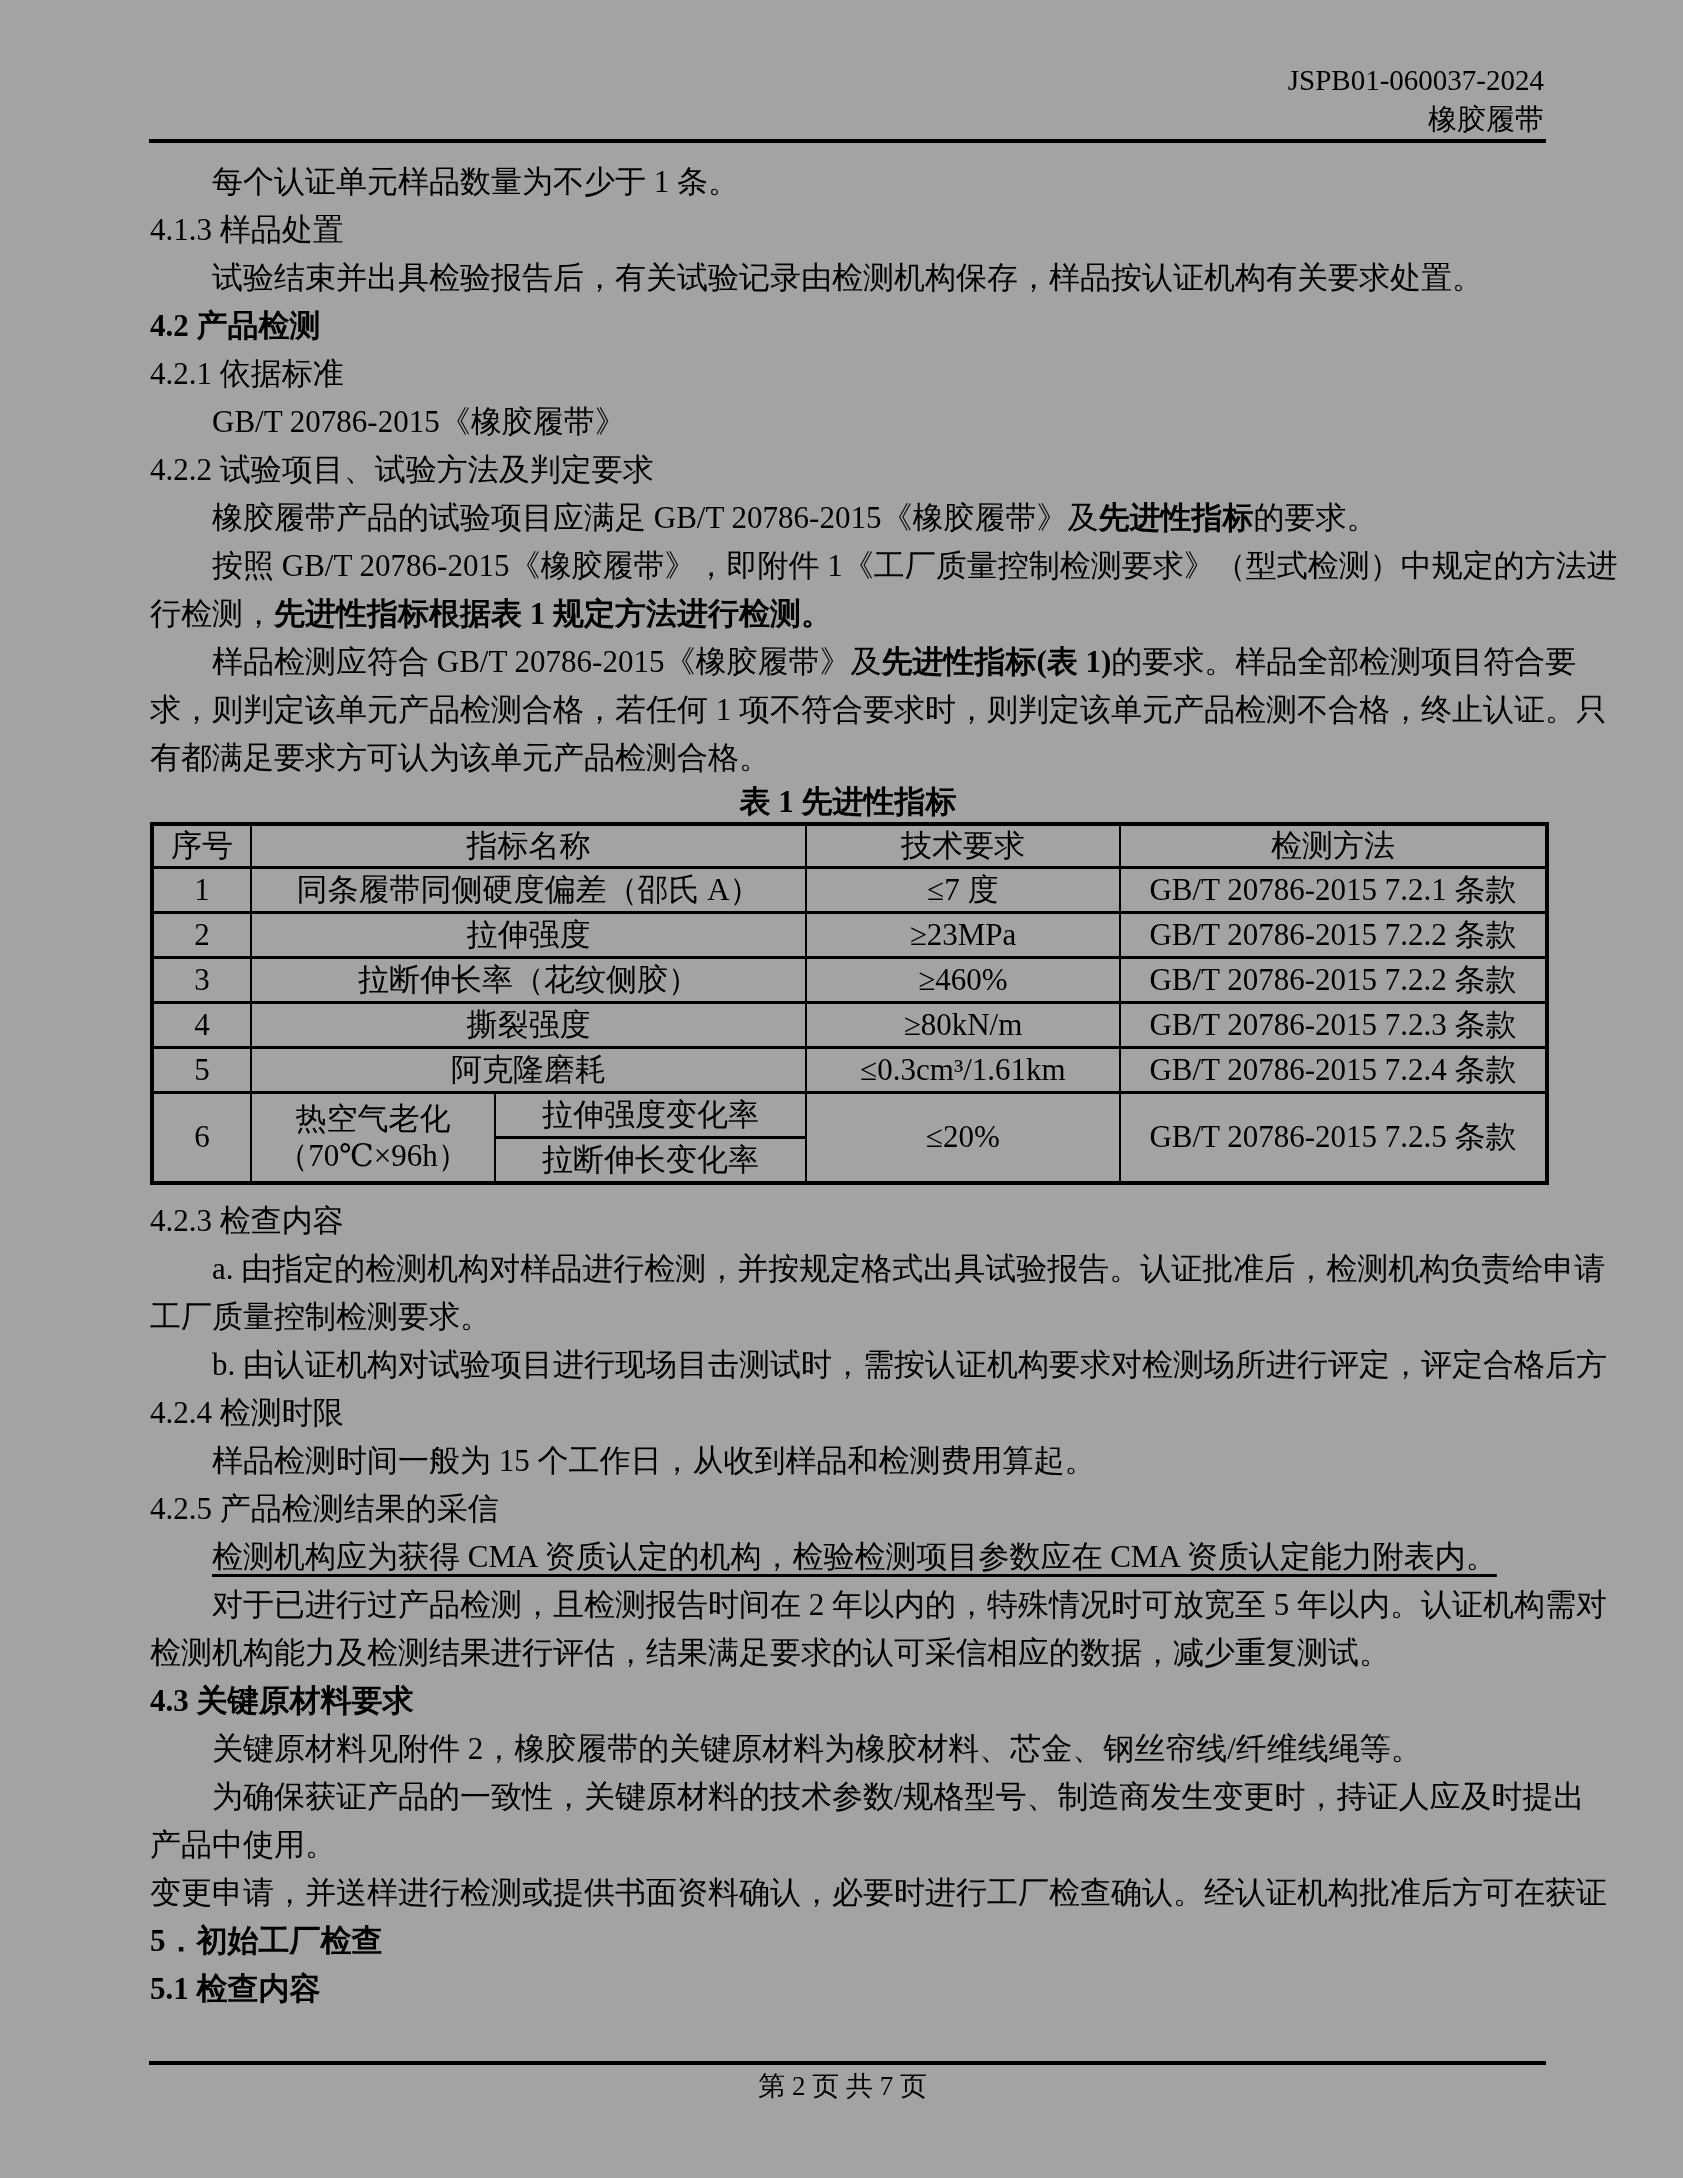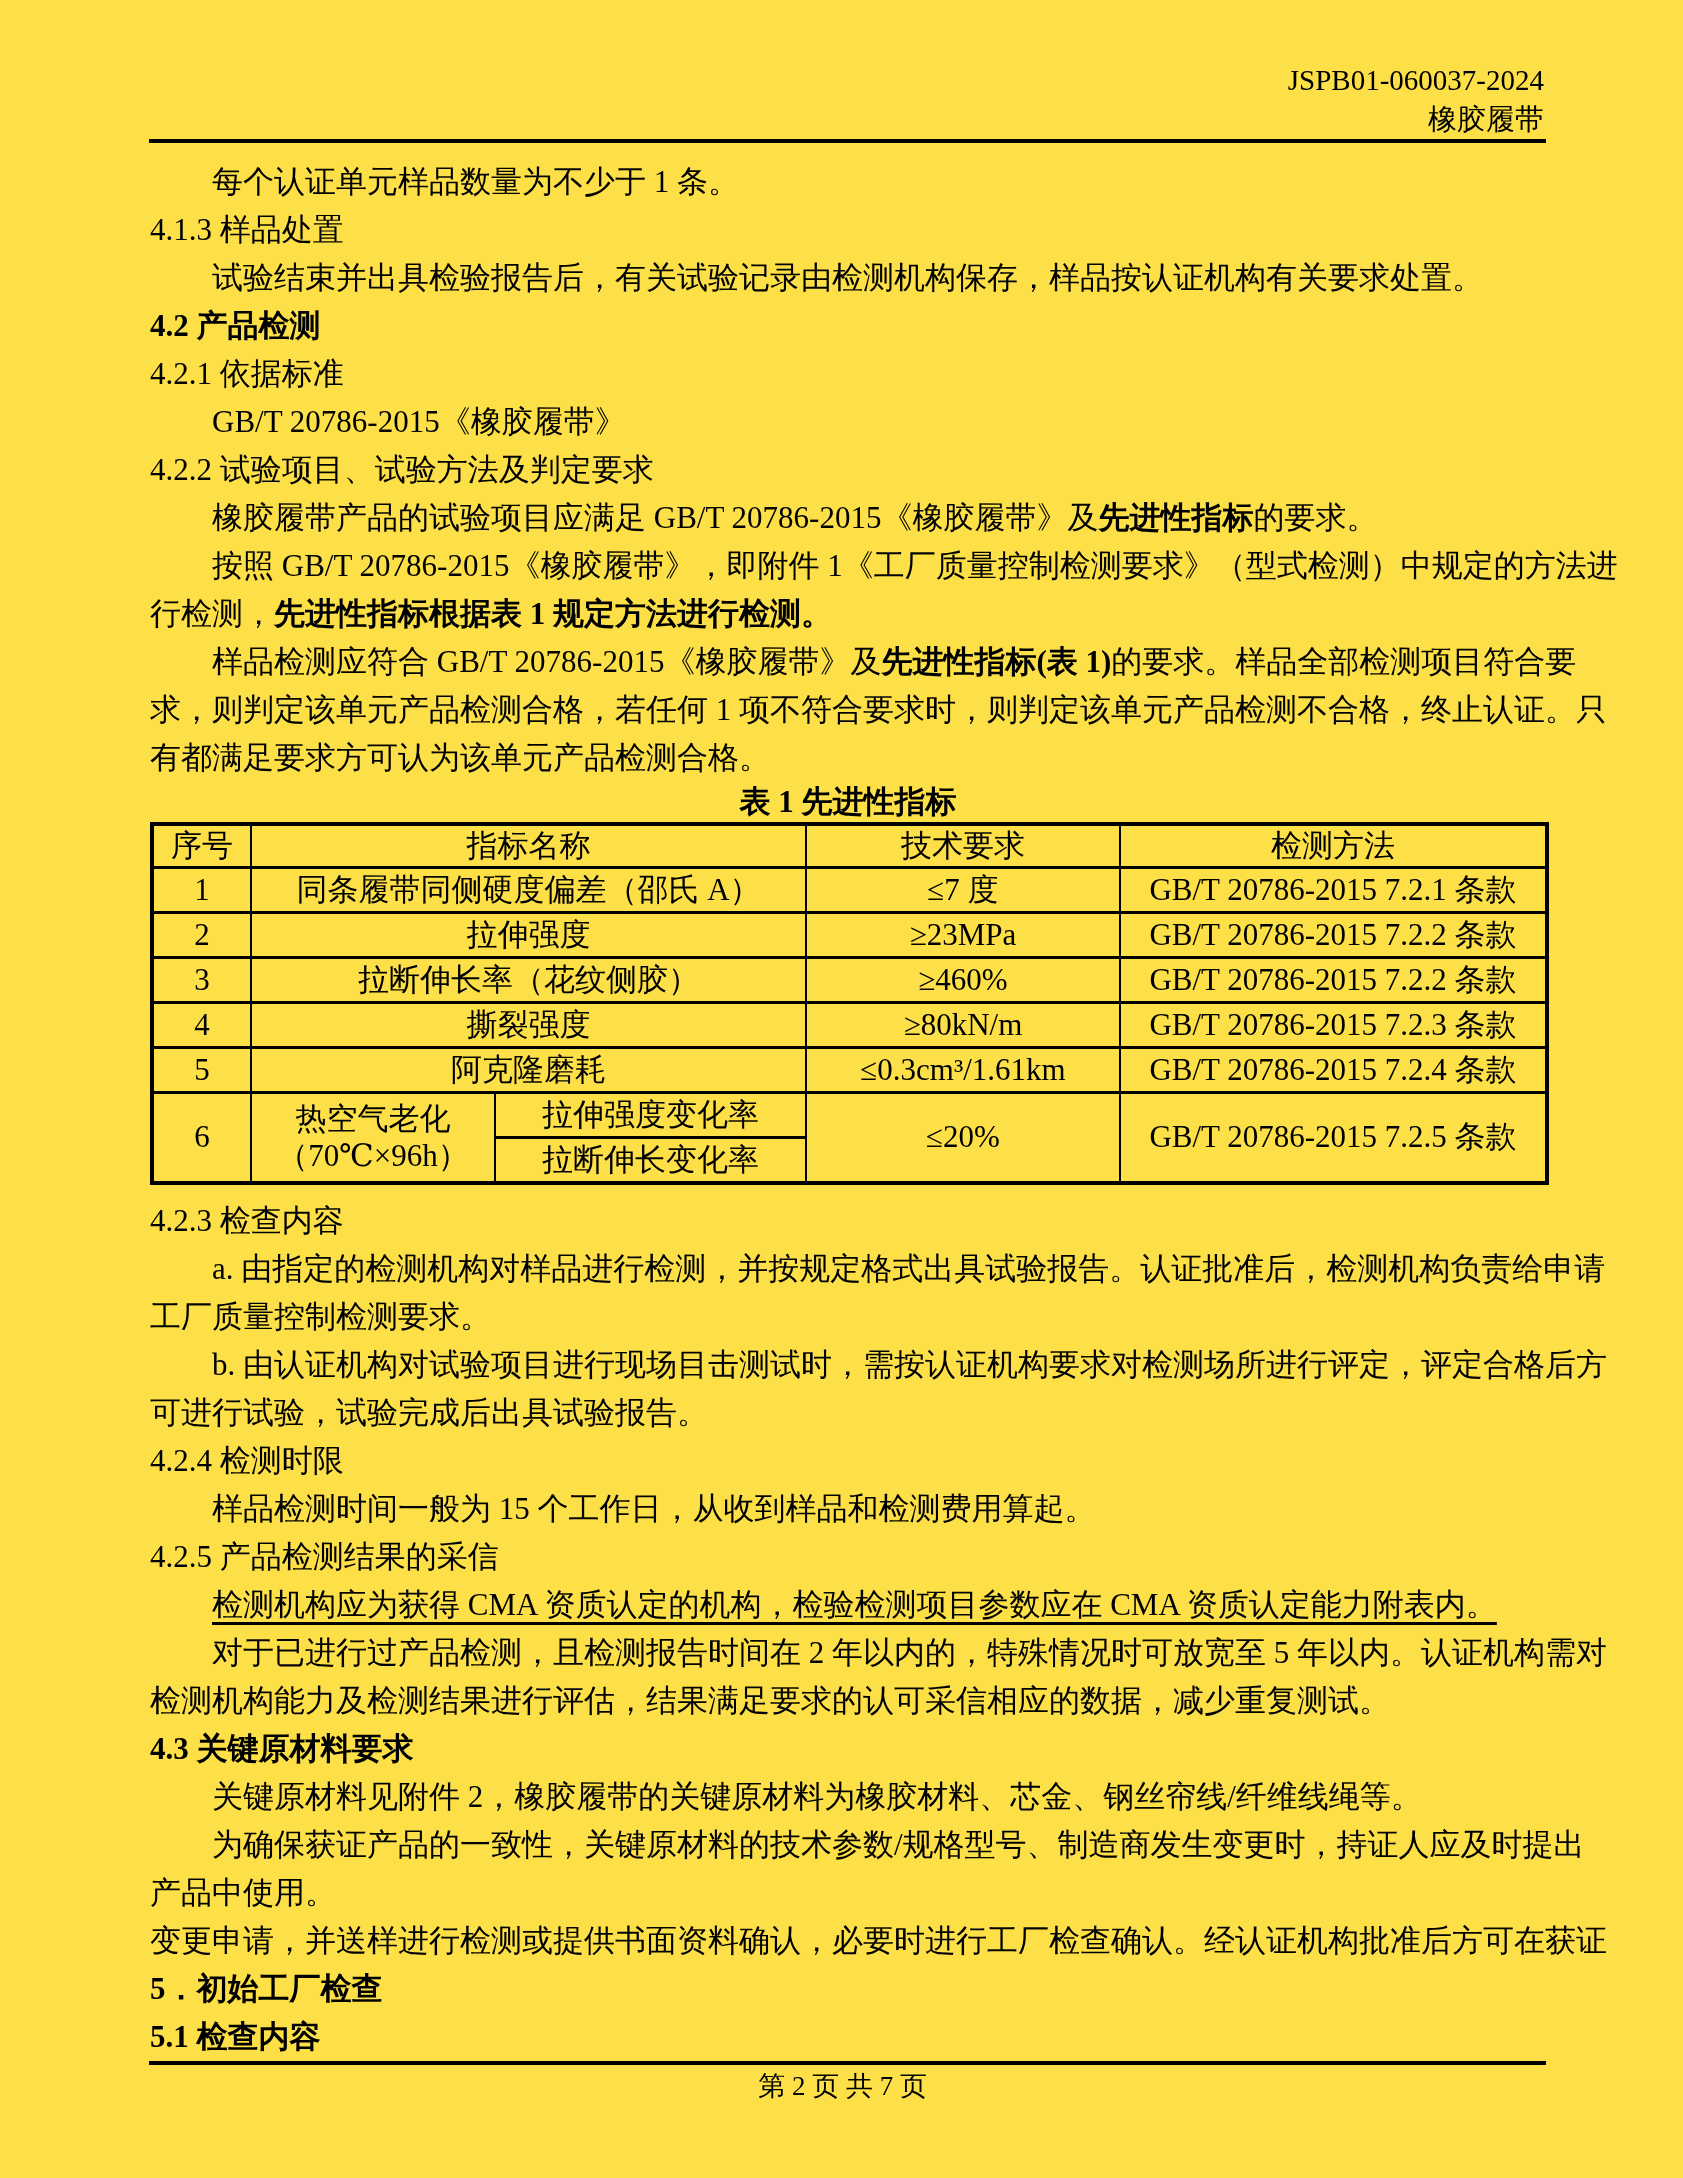--- a/index.html
+++ b/index.html
@@ -1,19 +1,19 @@
 <!DOCTYPE html>
 <html><head>
 <meta charset="utf-8">
 <style>
   html,body{margin:0;padding:0;background:#ffffff;}
   .page{
     position:relative;
     width:1683px;height:2178px;
-    background:#fde047;color:#000000;
+    background:#a3a3a3;color:#000000;
     font-family:"Liberation Serif","DejaVu Serif",serif;
     font-size:31px;
     overflow:hidden;
   }
   
   .header{
     position:absolute;top:61px;left:150px;right:139px;
     text-align:right;line-height:39px;font-size:29px;
   }
   .header-rule{
@@ -133,21 +133,20 @@
             <tr>
               <td>拉断伸长变化率</td>
             </tr>
           </tbody>
         </table>
       </div>
       <div class="ln sec"><span class="seg">4.2.3 检查内容</span></div>
       <div class="ln ind"><span class="seg">a. 由指定的检测机构对样品进行检测，并按规定格式出具试验报告。认证批准后，检测机构负责给申请</span></div>
       <div class="ln "><span class="seg">工厂质量控制检测要求。</span></div>
       <div class="ln ind"><span class="seg">b. 由认证机构对试验项目进行现场目击测试时，需按认证机构要求对检测场所进行评定，评定合格后方</span></div>
-      <div class="ln "><span class="seg">可进行试验，试验完成后出具试验报告。</span></div>
       <div class="ln sec"><span class="seg">4.2.4 检测时限</span></div>
       <div class="ln ind"><span class="seg">样品检测时间一般为 15 个工作日，从收到样品和检测费用算起。</span></div>
       <div class="ln sec"><span class="seg">4.2.5 产品检测结果的采信</span></div>
       <div class="ln ind"><span class="seg u">检测机构应为获得 CMA 资质认定的机构，检验检测项目参数应在 CMA 资质认定能力附表内。</span></div>
       <div class="ln ind"><span class="seg">对于已进行过产品检测，且检测报告时间在 2 年以内的，特殊情况时可放宽至 5 年以内。认证机构需对</span></div>
       <div class="ln "><span class="seg">检测机构能力及检测结果进行评估，结果满足要求的认可采信相应的数据，减少重复测试。</span></div>
       <div class="ln secb"><span class="seg">4.3 关键原材料要求</span></div>
       <div class="ln ind"><span class="seg">关键原材料见附件 2，橡胶履带的关键原材料为橡胶材料、芯金、钢丝帘线/纤维线绳等。</span></div>
       <div class="ln ind"><span class="seg">为确保获证产品的一致性，关键原材料的技术参数/规格型号、制造商发生变更时，持证人应及时提出</span></div>
       <div class="ln "><span class="seg">产品中使用。</span></div>

